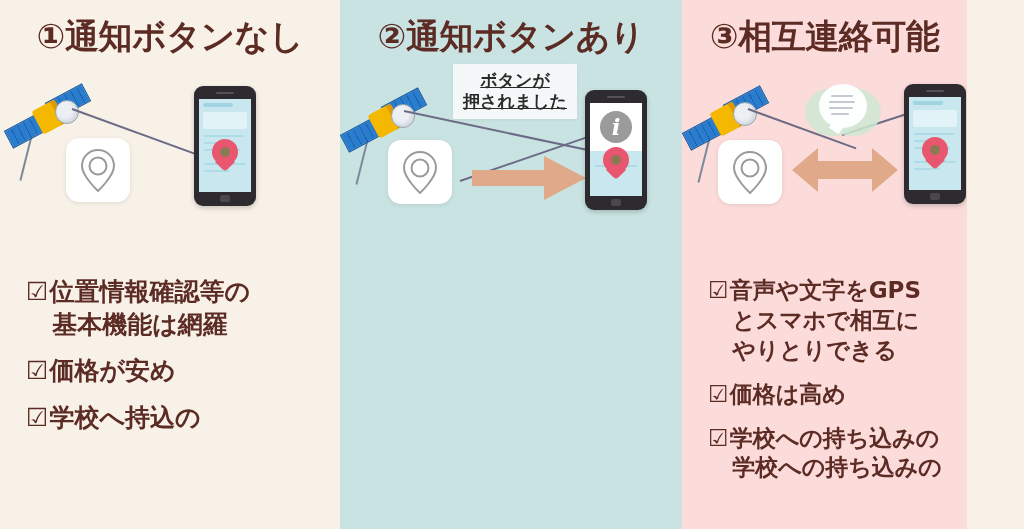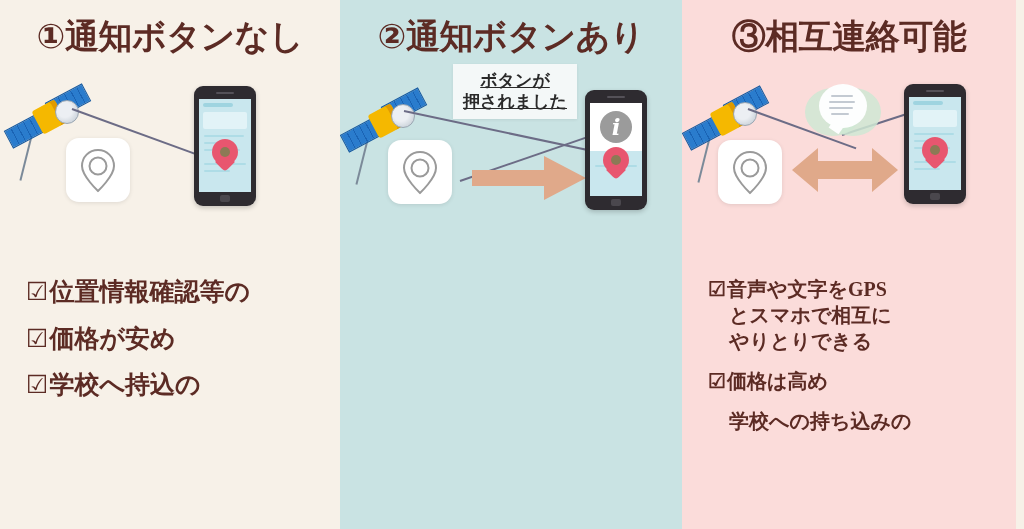--- a/index.html
+++ b/index.html
@@ -7,21 +7,21 @@
     width:1024px;height:529px;overflow:hidden;
     font-family:"DejaVu Sans","Liberation Sans",sans-serif;
     background:#F7F1E8;
   }
   #infographic{
     position:relative;width:1024px;height:529px;display:flex;
   }
   .panel{position:relative;height:529px;overflow:hidden;}
   .panel-1{width:340px;background:#F7F1E8;}
   .panel-2{width:342px;background:#C9E3E3;}
-  .panel-3{width:334px;background:#FBDCDA;font-family:Liberation Serif, serif;}
+  .panel-3{width:285px;background:#FBDCDA;}
   .edge-strip{width:8px;height:529px;background:#F7F1E8;}
 
   
   .title{
     position:absolute;left:0;right:0;text-align:center;
     font-size:34px;font-weight:700;color:#5C2B24;
     letter-spacing:-0.5px;white-space:nowrap;
   }
   .t1{top:14px;}
   .t2{top:14px;}
@@ -138,21 +138,21 @@
   }
   .chat .tl{position:absolute;height:2px;background:#C3CAD2;border-radius:1px;}
 
   
   .bullets{
     position:absolute;left:4px;right:0;
     color:#5C2B24;font-weight:700;
   }
   .b1{top:276px;padding-left:22px;font-size:25px;line-height:1.30;}
   .b2{top:278px;padding-left:24px;font-size:27px;line-height:1.30;}
-  .b3{top:276px;padding-left:22px;font-size:20px;line-height:1.30;}
+  .b3{top:276px;padding-left:22px;font-size:23px;line-height:1.30;}
   .bullet{margin-bottom:14px;}
   .bullet .ln{white-space:nowrap;display:block;}
   .bullet .ln.indent{padding-left:1.05em;}
   .chk{display:inline-block;margin-right:1px;}
 </style>
 </head>
 <body>
 
 <div id="infographic">
 
@@ -194,20 +194,21 @@
               <div class="ball"></div>
               <div class="hole"></div>
           </div>
         </div>
       </div>
     </div>
 
     <div class="bullets b1">
       <div class="bullet">
         <span class="ln"><span class="chk">☑</span><span>位置情報確認等の</span></span>
+        <span class="ln indent">基本機能は網羅</span>
       </div>
       <div class="bullet">
         <span class="ln"><span class="chk">☑</span><span>価格が安め</span></span>
       </div>
       <div class="bullet">
         <span class="ln"><span class="chk">☑</span><span>学校へ持込の</span></span>
       </div>
     </div>
   </div>
 
@@ -323,19 +324,20 @@
     <div class="bullets b3">
       <div class="bullet">
         <span class="ln"><span class="chk">☑</span><span>音声や文字をGPS</span></span>
         <span class="ln indent">とスマホで相互に</span>
         <span class="ln indent">やりとりできる</span>
       </div>
       <div class="bullet">
         <span class="ln"><span class="chk">☑</span><span>価格は高め</span></span>
       </div>
       <div class="bullet">
+        <span class="ln"><span class="chk">☑</span><span>学校への持ち込みの</span></span>
         <span class="ln indent">学校への持ち込みの</span>
       </div>
     </div>
   </div>
 
   <div class="edge-strip"></div>
 </div>
 
 </body></html>

